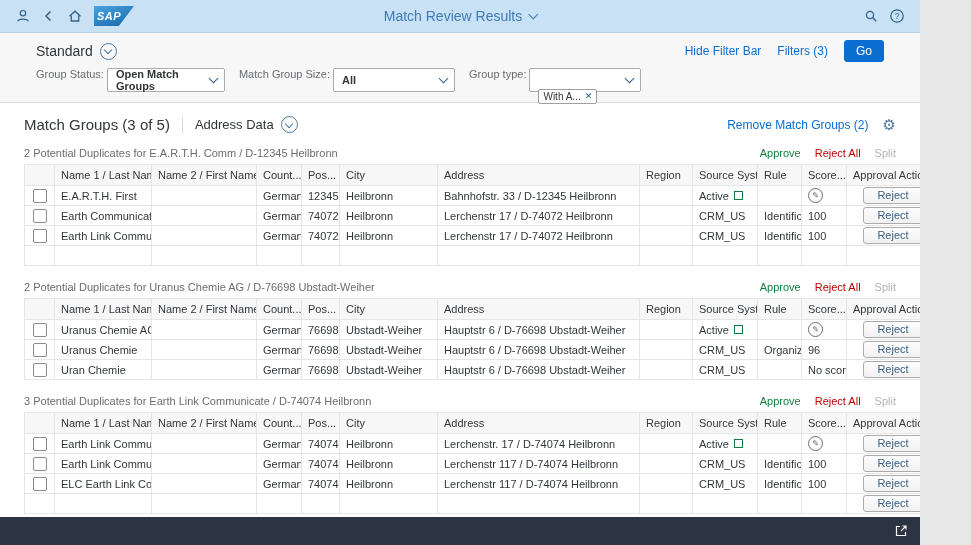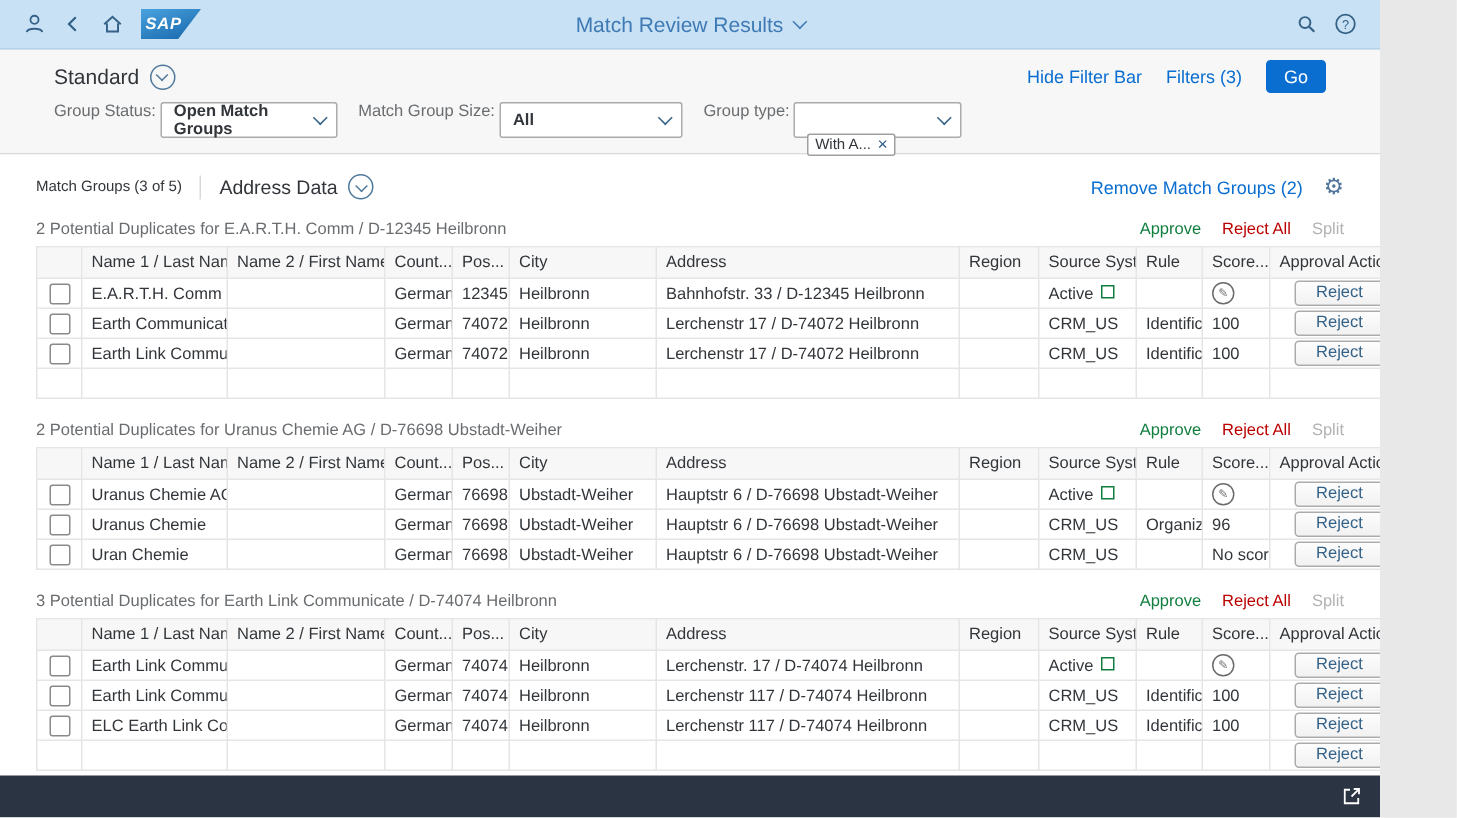--- a/index.html
+++ b/index.html
@@ -43,21 +43,21 @@
     height:24px; background:#fff; border:1px solid #ababab; border-radius:2px;
     display:flex; align-items:center; padding:0 20px 0 8px; position:relative;
     font-size:11px; font-weight:700; color:#32363a; cursor:pointer; box-sizing:border-box;
   }
   .select .chev { position:absolute; right:7px; border-color:#346187; }
   .w1 { width:118px; } .w2 { width:122px; } .w3 { width:112px; font-weight:400; }
   .token { border:1px solid #9f9f9f; border-radius:2px; font-size:10px; padding:1px 4px; display:flex; align-items:center; gap:4px; color:#32363a; background:#fff;margin-top:32px; }
   .token .tok-x { color:#346187; font-size:9px; cursor:pointer; }
   
   .content-head { display:flex; align-items:center; padding:13px 24px 9px; background:#fff; }
-  .ch-title { font-size:10px; color:#32363a;text-align:center; }
+  .ch-title { font-size:15px; color:#32363a;text-align:center; }
   .vdiv { width:1px; height:16px; background:#d9d9d9; margin:0 12px; }
   .view-sel { display:flex; align-items:center; gap:7px; font-size:13px; color:#32363a; cursor:pointer; }
   .ch-right { margin-left:auto; display:flex; align-items:center; gap:14px; }
   .gear { color:#51769b; font-size:15px; line-height:1; cursor:pointer; }
   
   .groups { padding:0 24px; background:#fff; }
   .group { margin-bottom:10px; }
   .group-head { display:flex; align-items:center; height:22px; }
   .group-title { font-size:11px; color:#6a6d70; }
   .group-actions { margin-left:auto; display:flex; gap:14px; font-size:11px; }
@@ -216,21 +216,21 @@
               <th>Region</th>
               <th>Source Syst...</th>
               <th>Rule</th>
               <th>Score...</th>
               <th>Approval Action</th>
             </tr>
           </thead>
       <tbody>
             <tr>
     <td class="c-check"><span class="checkbox"></span></td>
-    <td>E.A.R.T.H. Comm</td>
+    <td>E.A.R.T.H. First</td>
     <td></td>
     <td>Germany</td>
     <td>12345</td>
     <td>Heilbronn</td>
     <td>Bahnhofstr. 33 / D-12345 Heilbronn</td>
     <td></td>
     <td>Active<span class="active-sq"></span></td>
     <td></td>
     <td><span class="score-pen">✎</span></td>
     <td class="c-action"><button class="btn-reject">Reject</button></td>

